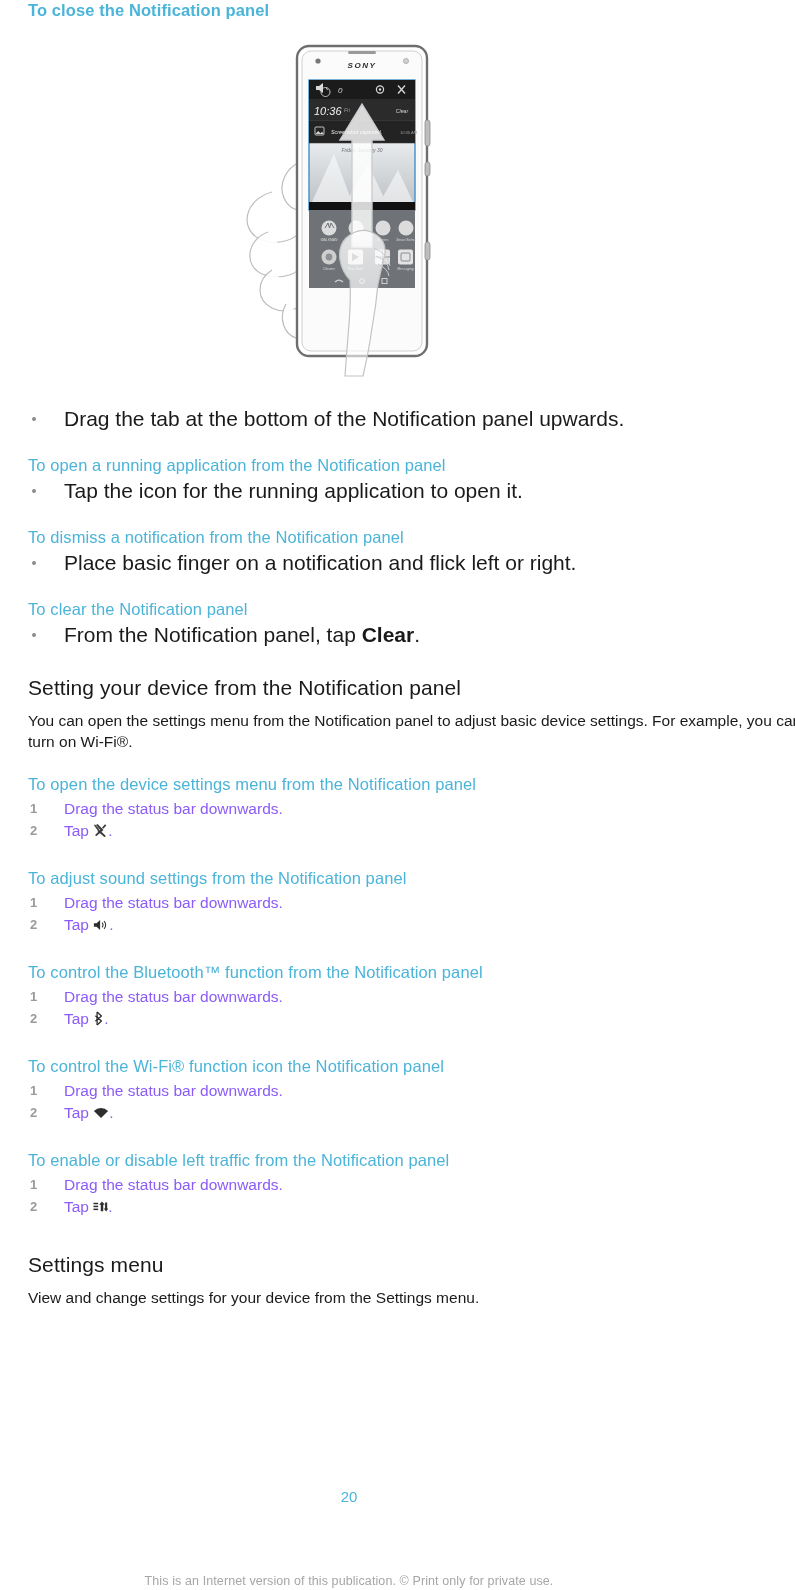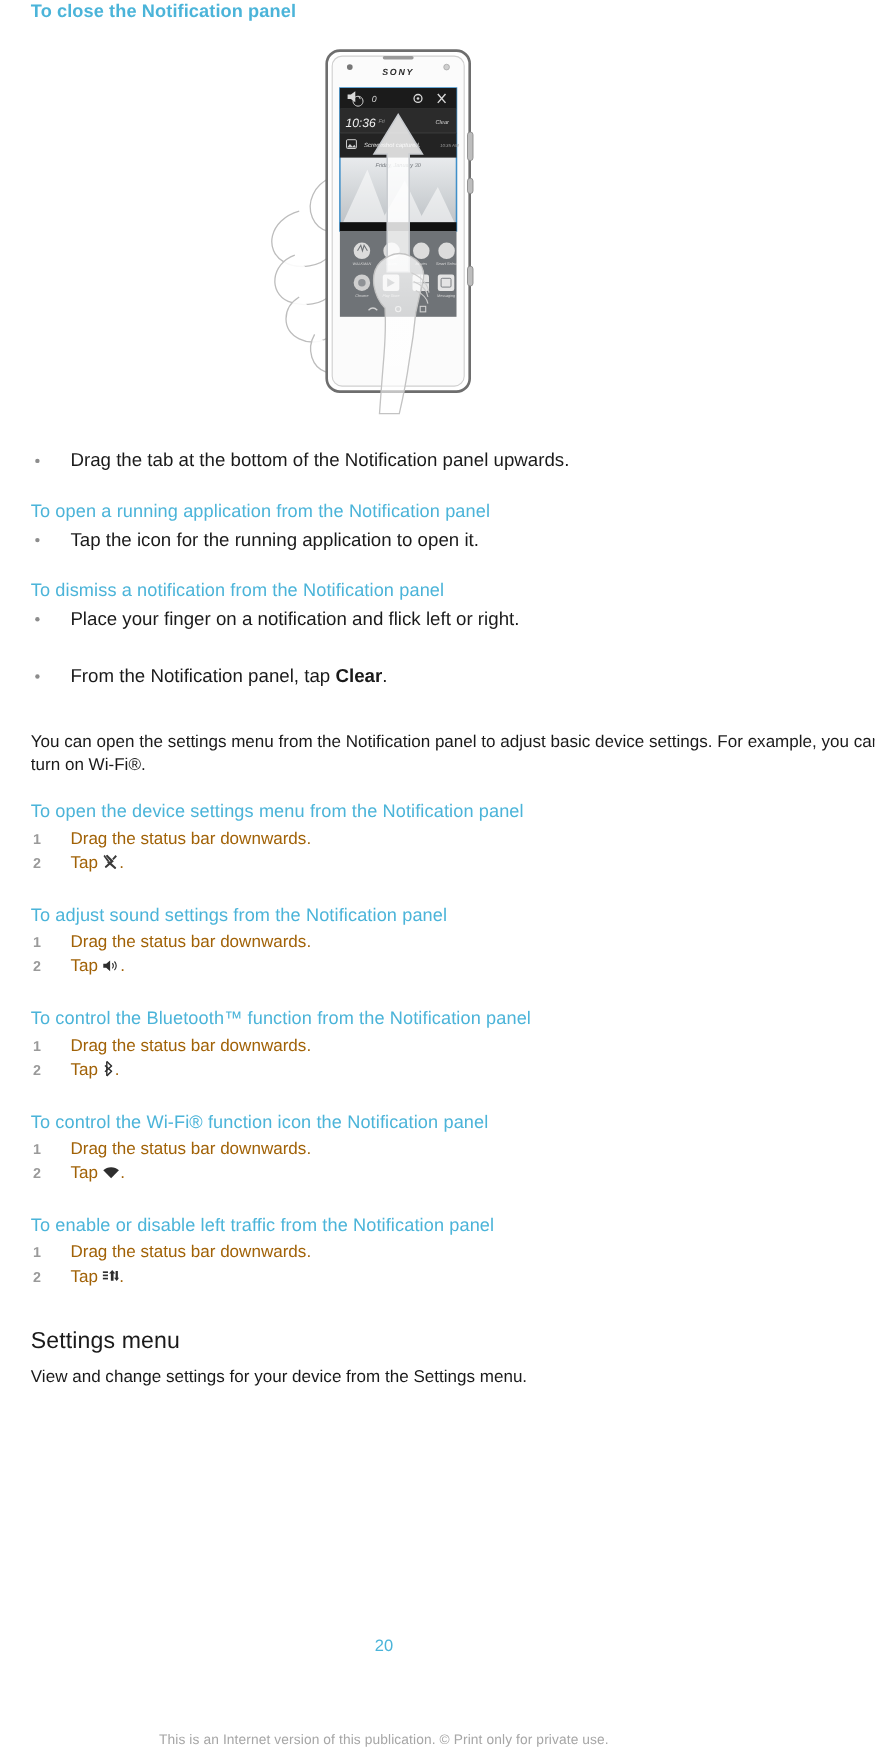--- a/index.html
+++ b/index.html
@@ -52,21 +52,21 @@
 
   
   ul.bullets {
     list-style: none;
     margin: 0;
     padding: 0;
   }
   ul.bullets li {
     position: relative;
     padding-left: 36px;
-    font-size: 17px;
+    font-size: 21px;
     line-height: 21px;
     color: #1a1a1a;
   }
   ul.bullets li:before {
     content: "";
     position: absolute;
     left: 4px;
     top: 9px;
     width: 4px;
     height: 4px;
@@ -77,21 +77,21 @@
     list-style: none;
     margin: 0;
     padding: 0;
     counter-reset: stepc;
   }
   ol.steps li {
     position: relative;
     padding-left: 36px;
     font-size: 15.5px;
     line-height: 22px;
-    color: #a16207;
+    color: #8b5cf6;
     counter-increment: stepc;
   }
   ol.steps li:before {
     content: counter(stepc);
     position: absolute;
     left: 2px;
     top: 0;
     font-size: 13px;
     font-weight: bold;
     color: #9a9a9a;
@@ -282,31 +282,33 @@
 
   <h2 class="blue-head light">To open a running application from the Notification panel</h2>
   <ul class="bullets" style="margin-top:5px;">
     <li>Tap the icon for the running application to open it.</li>
   </ul>
 
   <div class="gap-l"></div>
 
   <h2 class="blue-head light">To dismiss a notification from the Notification panel</h2>
   <ul class="bullets" style="margin-top:5px;">
-    <li>Place your finger on a notification and flick left or right.</li>
+    <li>Place basic finger on a notification and flick left or right.</li>
   </ul>
 
   <div class="gap-l"></div>
 
+  <h2 class="blue-head light">To clear the Notification panel</h2>
   <ul class="bullets" style="margin-top:5px;">
     <li><span>From the Notification panel, tap </span><span class="bold-inline">Clear</span><span>.</span></li>
   </ul>
 
   <div style="height:30px;"></div>
 
+  <h1 class="section-head">Setting your device from the Notification panel</h1>
   <p class="body-text" style="margin-top:9px; width:780px;">You can open the settings menu from the Notification panel to adjust basic device settings. For example, you can turn on Wi-Fi®.</p>
 
   <div style="height:22px;"></div>
 
   <h2 class="blue-head light">To open the device settings menu from the Notification panel</h2>
   <ol class="steps" style="margin-top:4px;">
     <li>Drag the status bar downwards.</li>
     <li>
       <span>Tap</span>
       <span class="ic">

